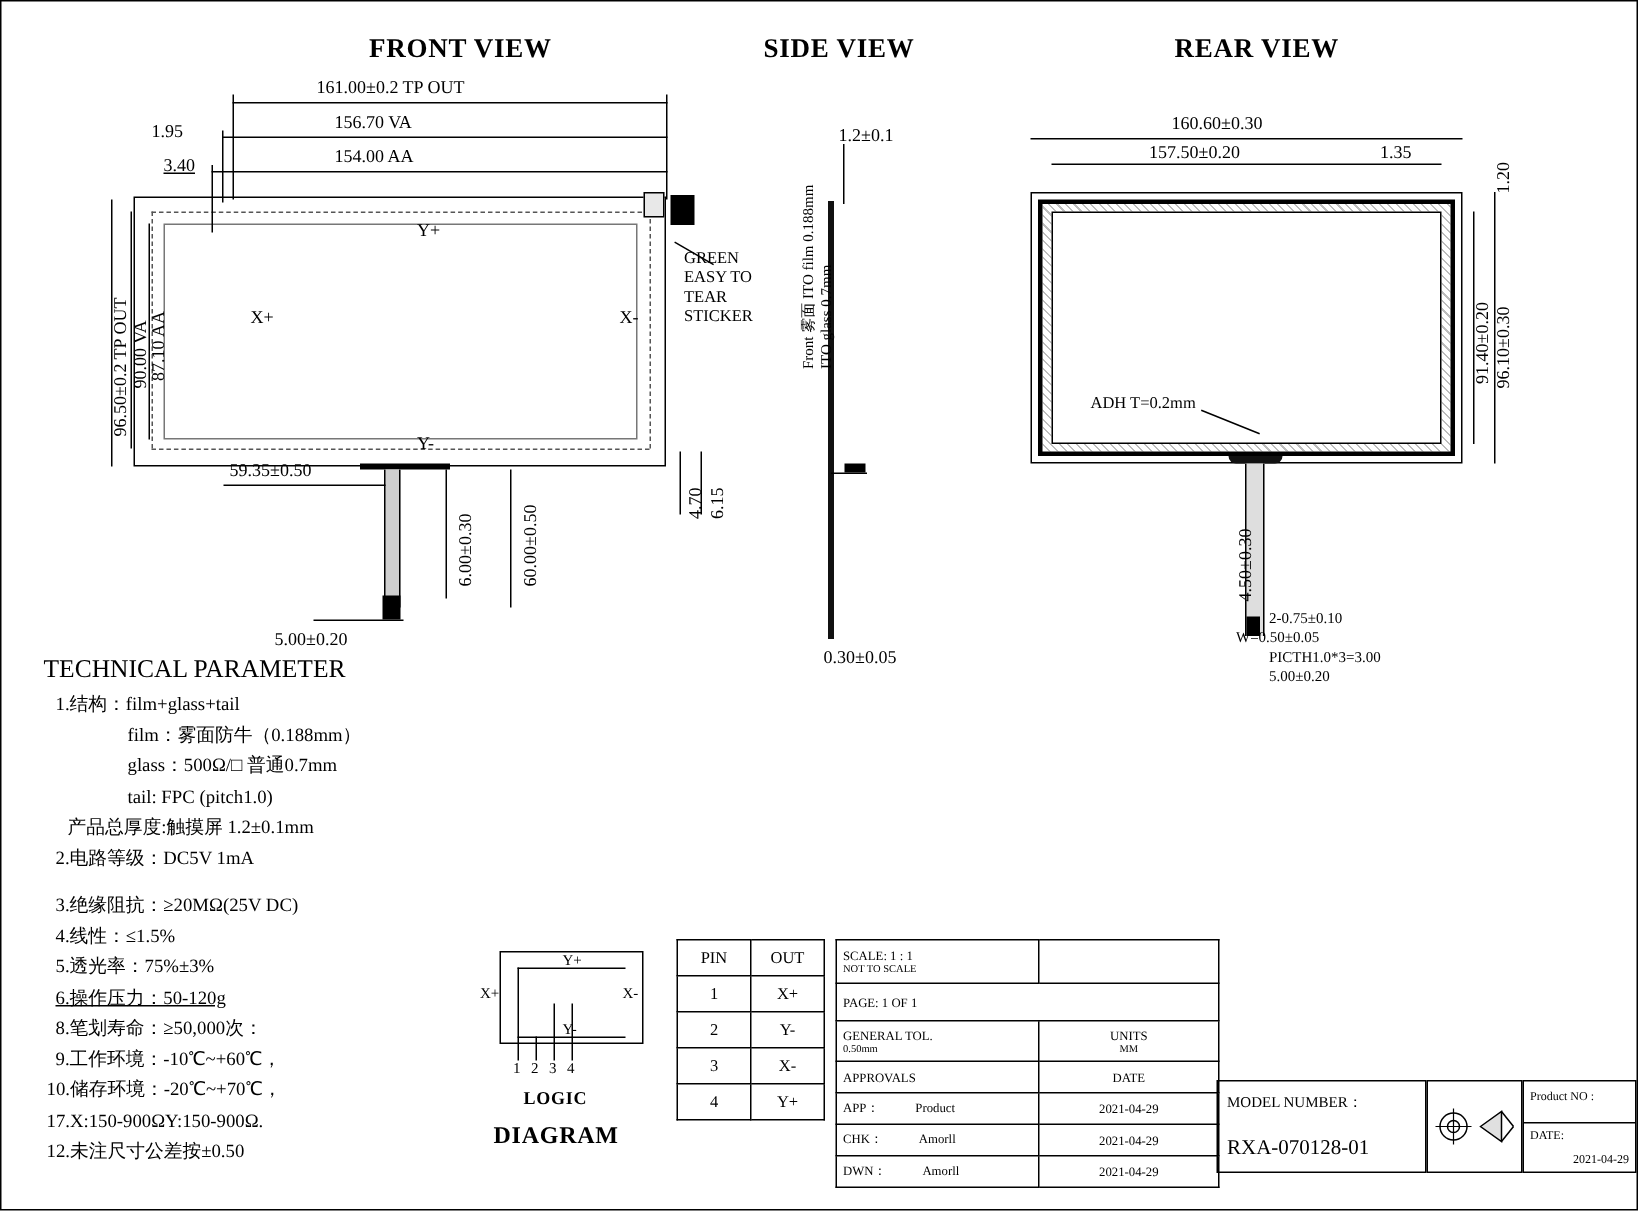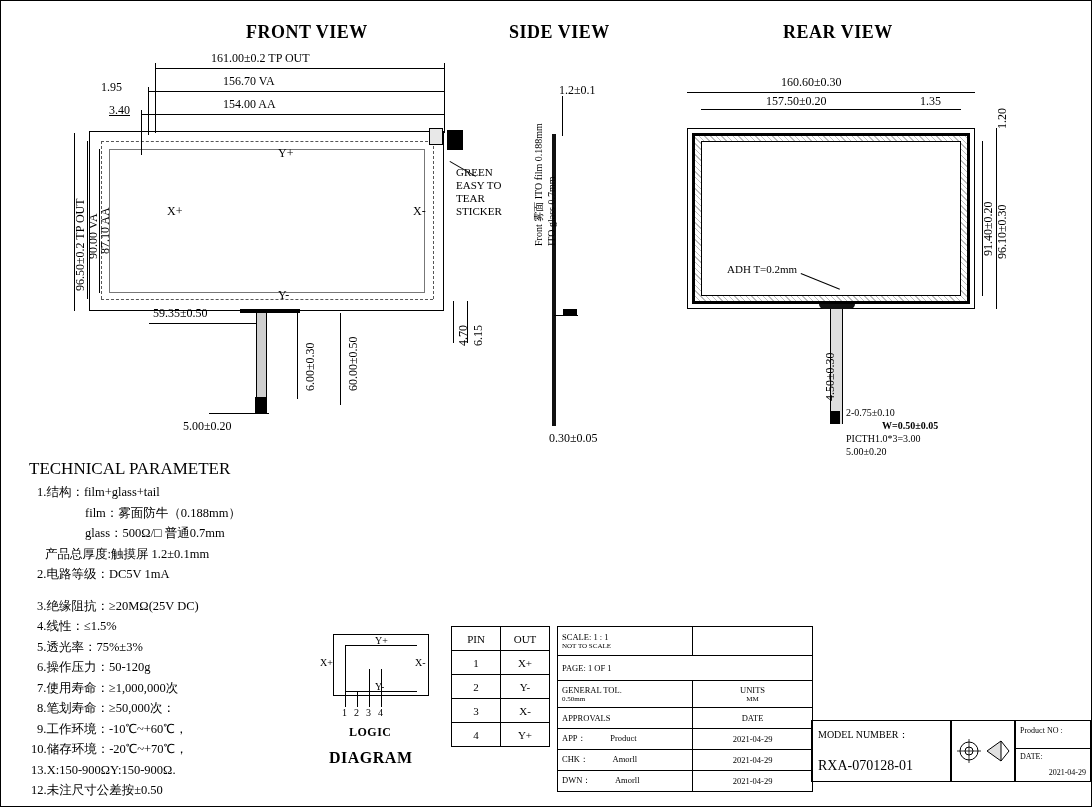--- a/index.html
+++ b/index.html
@@ -131,42 +131,42 @@
     <div class="abs dim vert" style="left:994px;top:258px;transform:rotate(-90deg);">96.10±0.30</div>
 
     <div class="abs lbl" style="left:726px;top:262px;">ADH T=0.2mm</div>
     <div class="line hl" style="left:800px;top:272px;width:42px;transform:rotate(22deg);transform-origin:0 0;"></div>
 
     <div class="abs" style="left:818px;top:303px;width:36px;height:5px;background:#111;border-radius:0 0 10px 10px;"></div>
     <div class="abs" style="left:829px;top:308px;width:11px;height:115px;background:#dedede;border-left:1px solid #000;border-right:1px solid #000;"></div>
     <div class="abs" style="left:830px;top:410px;width:9px;height:13px;background:#000;"></div>
     <div class="abs dim vert" style="left:822px;top:400px;transform:rotate(-90deg);">4.50±0.30</div>
     <div class="abs dimS" style="left:845px;top:406px;">2-0.75±0.10</div>
-    <div class="abs dimS" style="left:881px;top:419px;font-weight:bold;">W=0.50±0.05</div>
+    <div class="abs dimS" style="left:823px;top:419px;">W=0.50±0.05</div>
     <div class="abs dimS" style="left:845px;top:432px;">PICTH1.0*3=3.00</div>
     <div class="abs dimS" style="left:845px;top:445px;">5.00±0.20</div>
   </div>
 
-  <div class="abs" style="left:28px;top:458px;width:330px;">
+  <div class="abs" style="left:28px;top:435px;width:330px;">
     <div class="tech-title">TECHNICAL PARAMETER</div>
     <div class="tech" style="margin-top:3px;">
       <div style="padding-left:8px;">1.结构：film+glass+tail</div>
       <div style="padding-left:56px;">film：雾面防牛（0.188mm）</div>
       <div style="padding-left:56px;">glass：500Ω/□ 普通0.7mm</div>
+      <div style="padding-left:56px;">tail: FPC (pitch1.0)</div>
       <div style="padding-left:16px;">产品总厚度:触摸屏 1.2±0.1mm</div>
       <div style="padding-left:8px;">2.电路等级：DC5V 1mA</div>
       <div style="padding-left:8px;margin-top:11px;">3.绝缘阻抗：≥20MΩ(25V DC)</div>
       <div style="padding-left:8px;">4.线性：≤1.5%</div>
       <div style="padding-left:8px;">5.透光率：75%±3%</div>
-      <div style="padding-left:8px;">6.操作压力：50-120g</div>
-      <div style="padding-left:8px;">7.使用寿命：≥1,000,000次</div>
+      <div style="padding-left:8px;text-decoration:underline;">6.操作压力：50-120g</div>
       <div style="padding-left:8px;">8.笔划寿命：≥50,000次：</div>
       <div style="padding-left:8px;">9.工作环境：-10℃~+60℃，</div>
       <div style="padding-left:2px;">10.储存环境：-20℃~+70℃，</div>
-      <div style="padding-left:2px;">13.X:150-900ΩY:150-900Ω.</div>
+      <div style="padding-left:2px;">17.X:150-900ΩY:150-900Ω.</div>
       <div style="padding-left:2px;">12.未注尺寸公差按±0.50</div>
     </div>
   </div>
 
   <div class="abs" style="left:322px;top:628px;width:120px;height:150px;">
     <div class="rect" style="left:10px;top:5px;width:96px;height:62px;"></div>
     <div class="abs dimS" style="left:52px;top:6px;">Y+</div>
     <div class="abs dimS" style="left:52px;top:52px;">Y-</div>
     <div class="abs dimS" style="left:-3px;top:28px;">X+</div>
     <div class="abs dimS" style="left:92px;top:28px;">X-</div>

